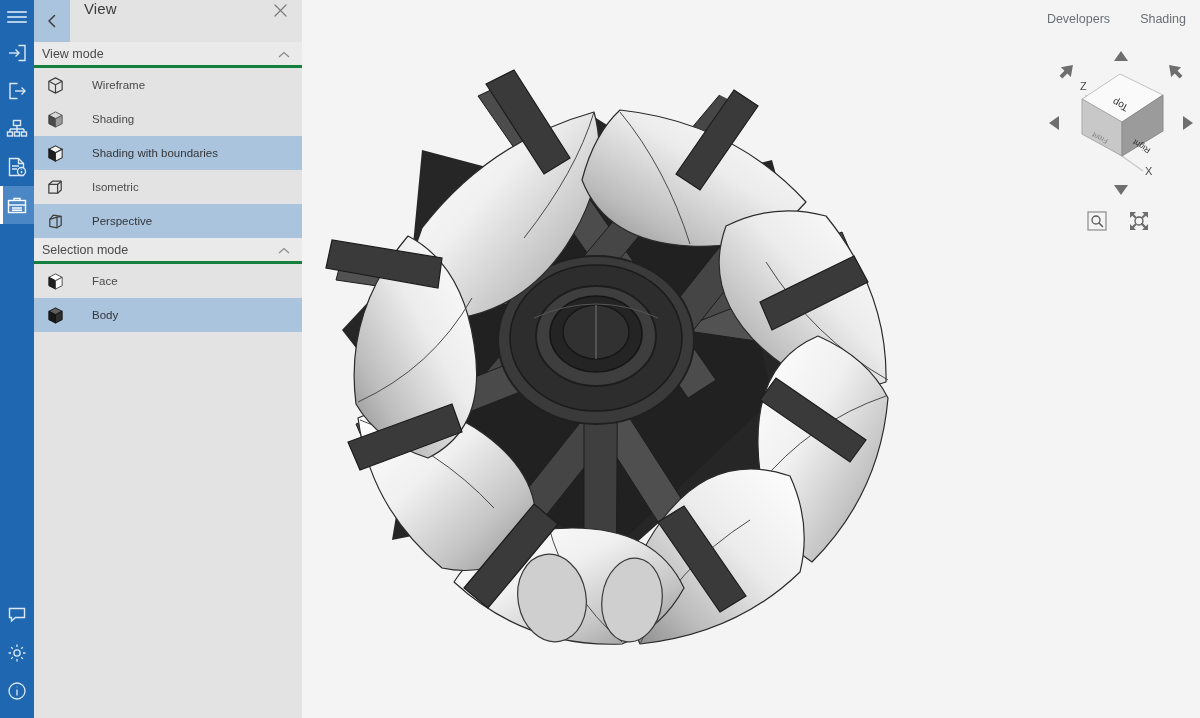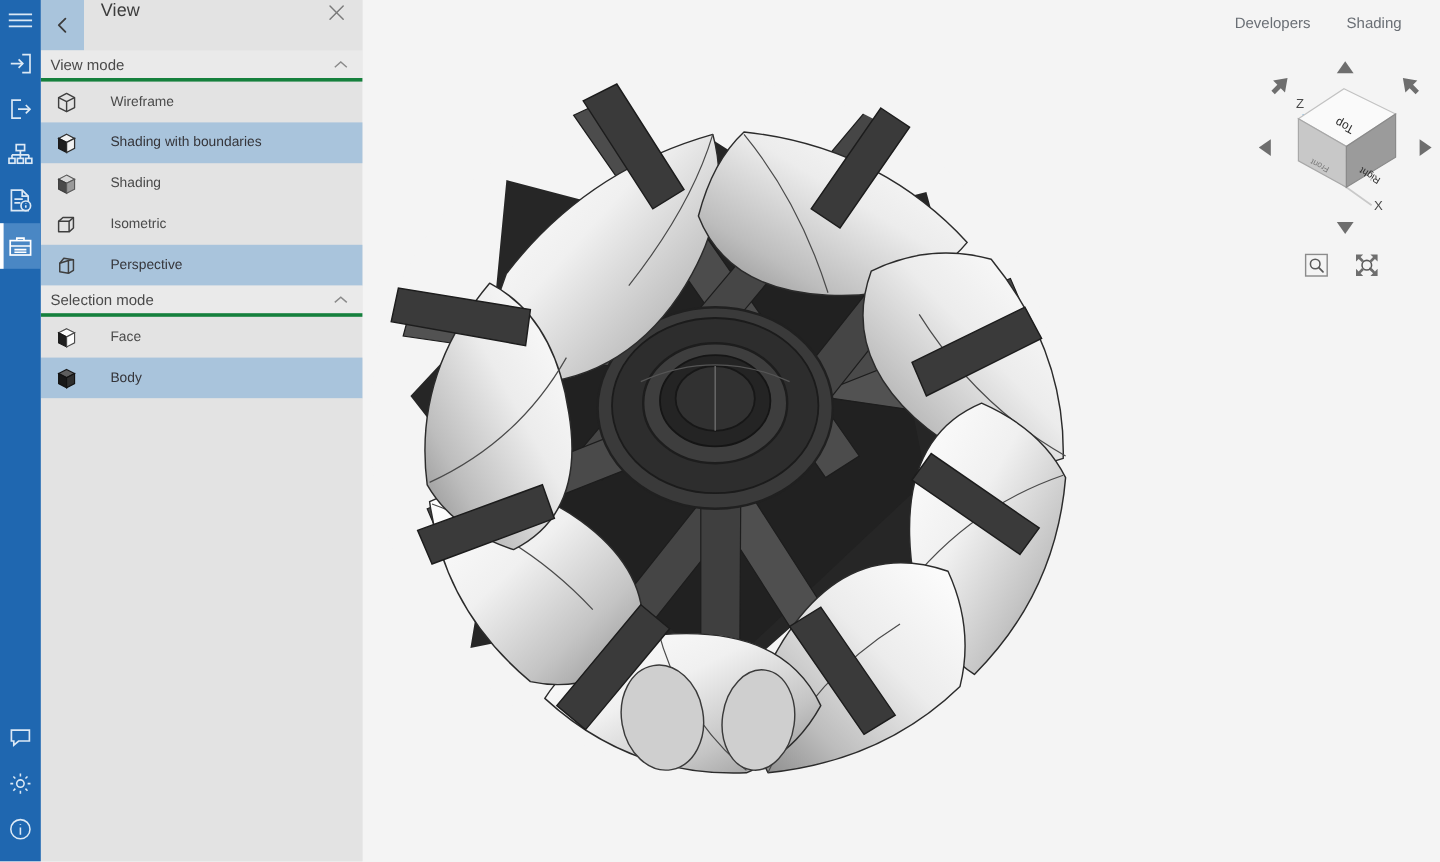--- a/index.html
+++ b/index.html
@@ -109,21 +109,21 @@
   .viewport {
     flex: 1 1 auto; height: 718px;
     background: #f4f4f4;
     position: relative;
     overflow: hidden;
   }
   .topnav {
     position: absolute; top: 0; right: 0;
     height: 38px;
     display: flex; align-items: center;
-    padding-right: 32px;
+    padding-right: 14px;
     z-index: 3;
   }
   .topnav a {
     font-size: 12.5px; color: #6a6f75;
     text-decoration: none;
     margin-left: 30px;
     cursor: pointer;
   }
 
   
@@ -281,40 +281,40 @@
           <svg width="19" height="19" viewBox="0 0 20 20">
             <g fill="none" stroke="#3f3f3f" stroke-width="1.25" stroke-linejoin="round">
               <path d="M10 2l7 3.6v8.8L10 18l-7-3.6V5.6z"></path>
               <path d="M3 5.6l7 3.6 7-3.6M10 9.2V18"></path>
             </g>
           </svg>
         </span>
         <span class="opt-label">Wireframe</span>
       </div>
 
+      <div class="opt-row">
+        <span class="opt-icon">
+          <svg width="19" height="19" viewBox="0 0 20 20">
+            <path d="M10 2l7 3.6-7 3.6L3 5.6z" fill="#d8d8d8" stroke="#5a5a5a" stroke-width="1"></path>
+            <path d="M3 5.6l7 3.6V18l-7-3.6z" fill="#4a4a4a" stroke="#3b3b3b" stroke-width="1"></path>
+            <path d="M17 5.6l-7 3.6V18l7-3.6z" fill="#9a9a9a" stroke="#5a5a5a" stroke-width="1"></path>
+          </svg>
+        </span>
+        <span class="opt-label">Shading</span>
+      </div>
+
       <div class="opt-row selected">
         <span class="opt-icon">
           <svg width="19" height="19" viewBox="0 0 20 20">
             <path d="M10 2l7 3.6-7 3.6L3 5.6z" fill="#f2f2f2" stroke="#2f2f2f" stroke-width="1.1"></path>
             <path d="M3 5.6l7 3.6V18l-7-3.6z" fill="#1f1f1f" stroke="#1a1a1a" stroke-width="1.1"></path>
             <path d="M17 5.6l-7 3.6V18l7-3.6z" fill="#f2f2f2" stroke="#2f2f2f" stroke-width="1.1"></path>
           </svg>
         </span>
         <span class="opt-label">Shading with boundaries</span>
-      </div>
-
-      <div class="opt-row">
-        <span class="opt-icon">
-          <svg width="19" height="19" viewBox="0 0 20 20">
-            <path d="M10 2l7 3.6-7 3.6L3 5.6z" fill="#d8d8d8" stroke="#5a5a5a" stroke-width="1"></path>
-            <path d="M3 5.6l7 3.6V18l-7-3.6z" fill="#4a4a4a" stroke="#3b3b3b" stroke-width="1"></path>
-            <path d="M17 5.6l-7 3.6V18l7-3.6z" fill="#9a9a9a" stroke="#5a5a5a" stroke-width="1"></path>
-          </svg>
-        </span>
-        <span class="opt-label">Shading</span>
       </div>
 
     </div>
 
     <div>
 
       <div class="opt-row">
         <span class="opt-icon">
           <svg width="19" height="19" viewBox="0 0 20 20">
             <g fill="none" stroke="#3f3f3f" stroke-width="1.3" stroke-linejoin="round">

